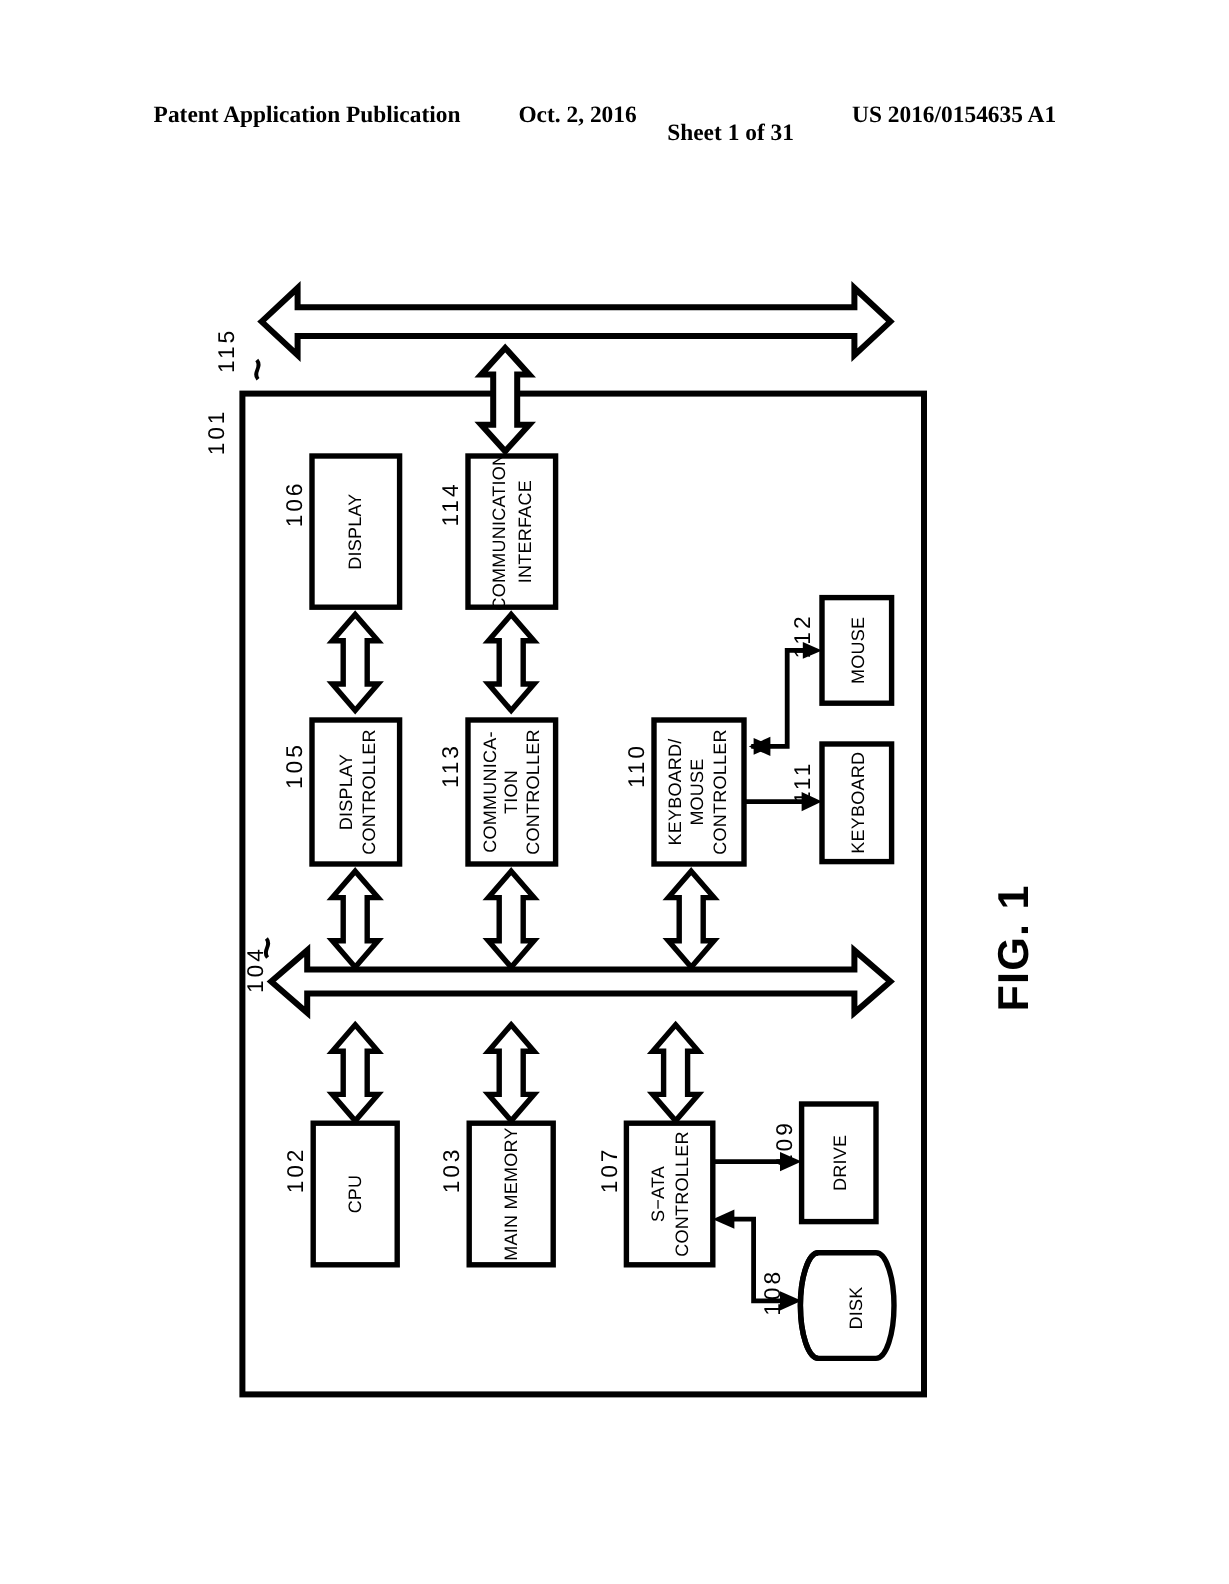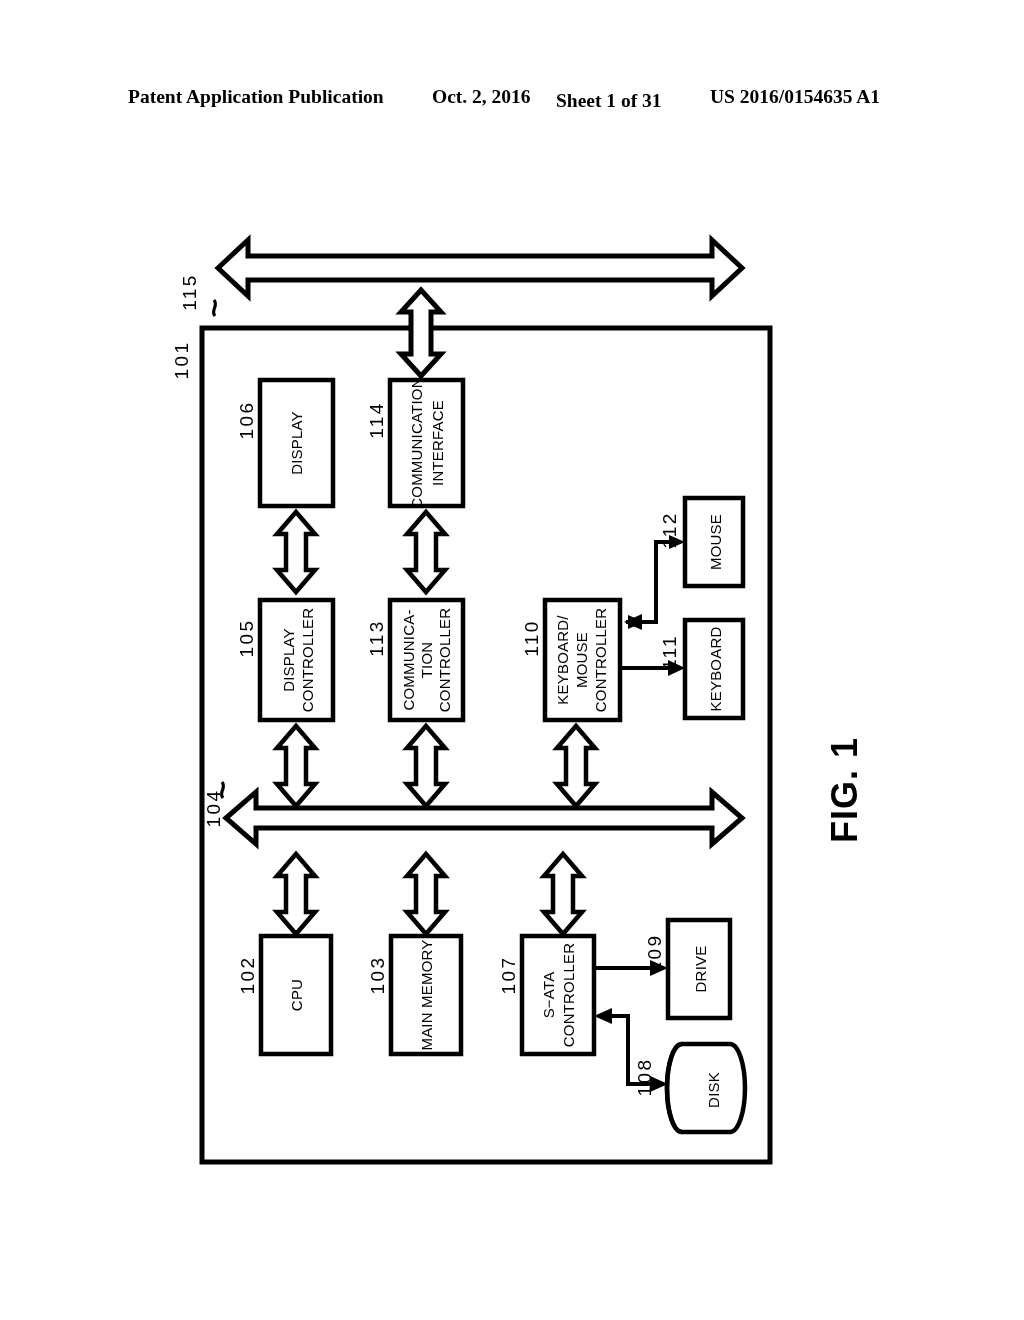--- a/index.html
+++ b/index.html
@@ -23,21 +23,21 @@
     width: 844px;
     height: 30px;
     font-family: "Liberation Serif", serif;
     font-weight: bold;
     font-size: 19.5px;
     color: #000;
     white-space: nowrap;
   }
   #patent-header .hdr-pub   { position: absolute; left: 128px; top: 0; }
   #patent-header .hdr-date  { position: absolute; left: 432px; top: 0; }
-  #patent-header .hdr-sheet { position: absolute; left: 556px; top: 4px; }
+  #patent-header .hdr-sheet { position: absolute; left: 556px; top: 15px; }
   #patent-header .hdr-num   { position: absolute; left: 710px; top: 0; text-align: center; }
 
   
   #figure {
     position: absolute;
     left: 0;
     top: 0;
     width: 1024px;
     height: 1320px;
   }

